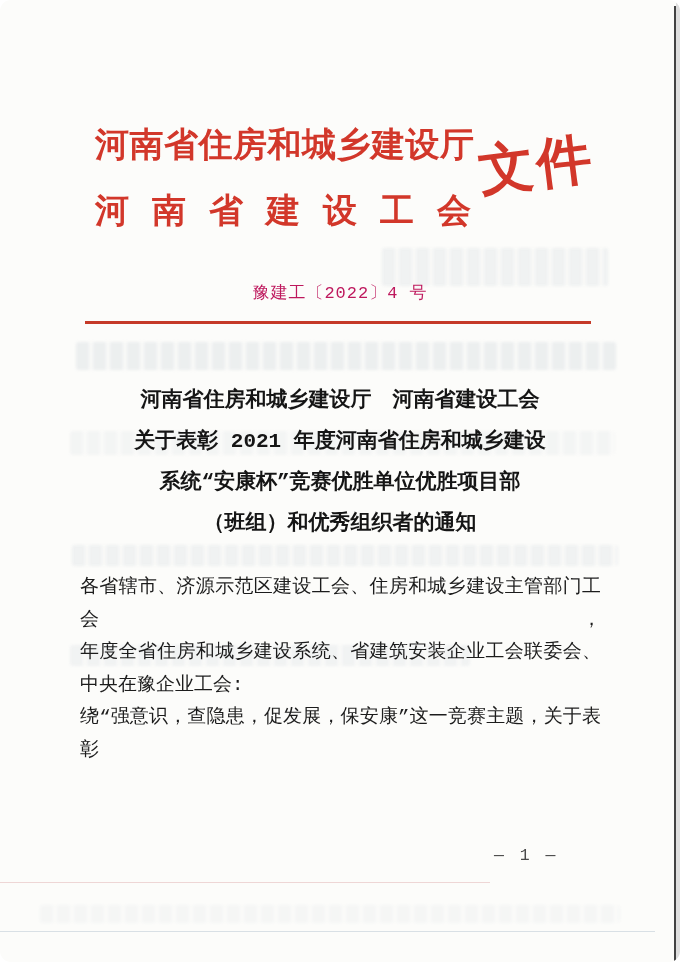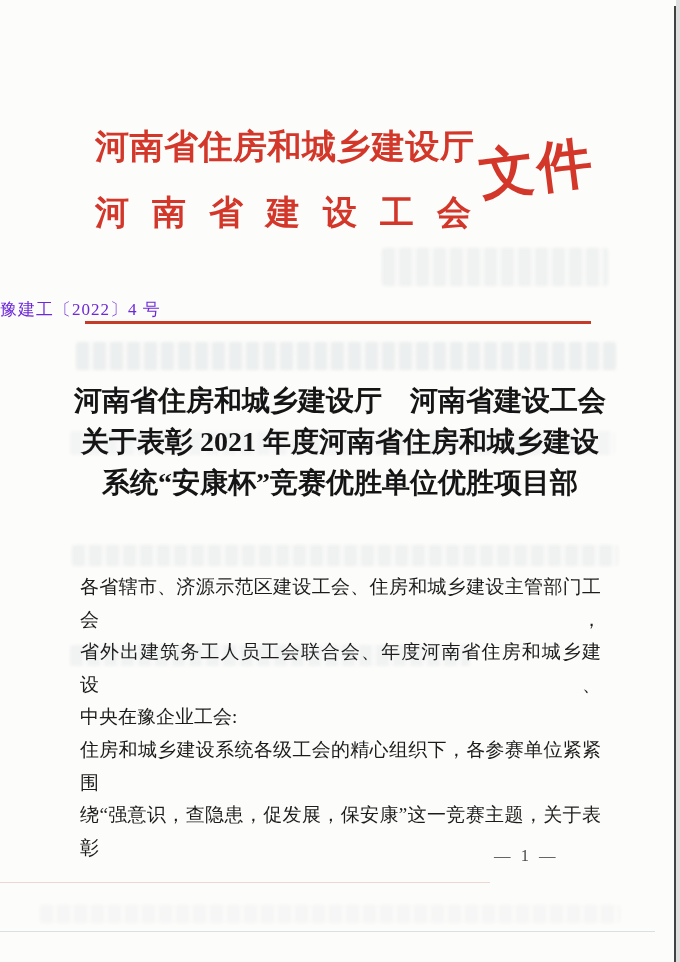--- a/index.html
+++ b/index.html
@@ -9,22 +9,23 @@
     --page-bg: #fcfcfa;
   }
   * { margin: 0; padding: 0; box-sizing: border-box; }
   html, body { background: #ffffff; }
   .page {
     position: relative;
     width: 680px;
     height: 962px;
     background: var(--page-bg);
     overflow: hidden;
-    font-family: Liberation Serif, serif;
+    font-family: Liberation Mono, monospace;
     color: var(--text-ink);
+    border-radius: 11px;
   }
 
   
   .scan-right-strip {
     position: absolute; top: 0; bottom: 0; left: 676px; width: 4px;
     background: #dedede;
   }
   .scan-right-line {
     position: absolute; top: 6px; bottom: 0; left: 674px; width: 2px;
     background: #424242;
@@ -71,35 +72,36 @@
     position: absolute; left: 479px; top: 141px;
     color: var(--header-red);
     font-size: 55px; font-weight: bold; line-height: 1;
     letter-spacing: 3px;
     transform: rotate(-7deg);
     transform-origin: center;
   }
 
   
   .doc-number {
-    position: absolute; left: 0; top: 300px; width: 100%;
-    font-size: 17px; line-height: 20px; color: #6d28d9;
+    position: absolute; left: 0; top: 284px; width: 100%;
+    text-align: center;
+    font-size: 17px; line-height: 20px; color: #be185d;
     letter-spacing: 1px;
   }
   .red-line {
     position: absolute; left: 85px; top: 321px; width: 506px; height: 3px;
     background: var(--divider-red);
   }
 
   
   .title-block {
     position: absolute; left: 40px; top: 380px; width: 600px;
     text-align: center;
     font-weight: bold;
-    font-size: 28px;
+    font-size: 21px;
     line-height: 41px;
     color: #151515;
   }
 
   
   .body-block {
     position: absolute; left: 80px; top: 571px; width: 521px;
     font-size: 19px;
     line-height: 32.6px;
     color: var(--text-ink);
@@ -146,25 +148,25 @@
   <div class="doc-type">文件</div>
 
   <div class="doc-number">豫建工〔2022〕4 号</div>
 
   <div class="red-line"></div>
 
   <div class="title-block">
     <div>河南省住房和城乡建设厅　河南省建设工会</div>
     <div>关于表彰 2021 年度河南省住房和城乡建设</div>
     <div>系统“安康杯”竞赛优胜单位优胜项目部</div>
+    <div>（班组）和优秀组织者的通知</div>
   </div>
 
   <div class="body-block">
     <div class="body-line">各省辖市、济源示范区建设工会、住房和城乡建设主管部门工会，</div>
-    <div class="body-line">省外出建筑务工人员工会联合会、年度河南省住房和城乡建设、</div>
+    <div class="body-line">年度全省住房和城乡建设系统、省建筑安装企业工会联委会、</div>
     <div class="body-line short">中央在豫企业工会:</div>
-    <div class="body-line">住房和城乡建设系统各级工会的精心组织下，各参赛单位紧紧围</div>
     <div class="body-line">绕“强意识，查隐患，促发展，保安康”这一竞赛主题，关于表彰</div>
   </div>
 
   <div class="page-number">— 1 —</div>
 
 </div>
 
 </body></html>

